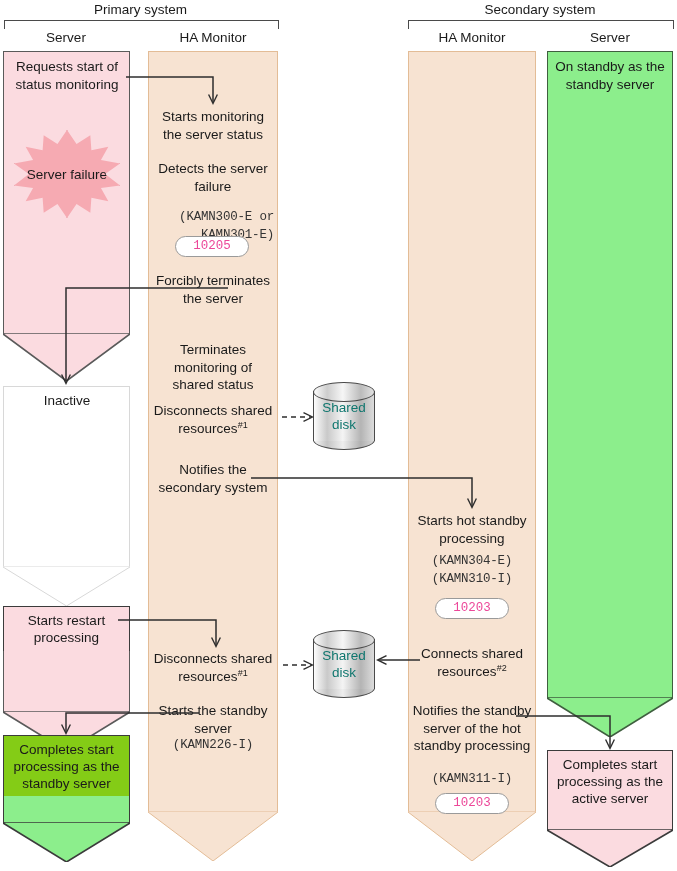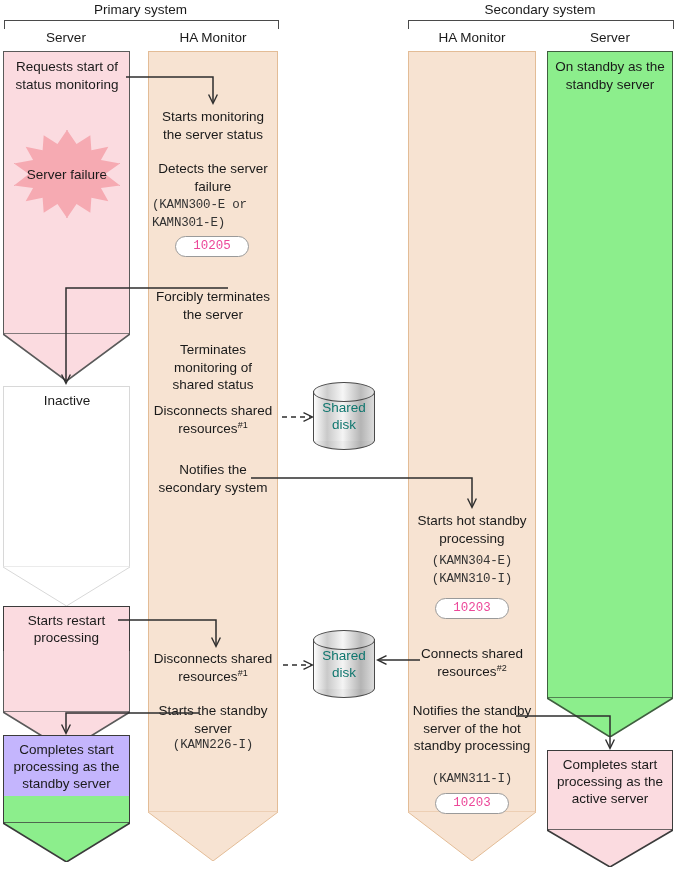--- a/index.html
+++ b/index.html
@@ -61,21 +61,21 @@
     box-sizing:border-box;
     font-size:13.5px;
     line-height:17px;
     text-align:center;
     display:flex;
     align-items:center;
     justify-content:flex-start;
     padding:2px 4px;
   }
   .node-pink{background:#fbdbe0;border:1.6px solid #3b3b3b;}
-  .node-green{background:#c4b5fd;border:1.6px solid #3b3b3b;}
+  .node-green{background:#84cc16;border:1.6px solid #3b3b3b;}
 
   
   .ltext{
     font-size:13.5px;
     line-height:17.5px;
     text-align:center;
     color:#1a1a1a;
   }
   .mono{
     font-family:"Liberation Mono", monospace;
@@ -222,24 +222,24 @@
   <div class="abs" style="left:3px;top:796px;width:127px;">
     <div style="box-sizing:border-box;height:26px;background:#8cee8c;border-left:1.6px solid #3b3b3b;border-right:1.6px solid #3b3b3b;"></div>
     <svg width="127" height="40" viewBox="0 0 127 40" preserveAspectRatio="none" style="display:block;">
       <polygon points="0,0 127,0 127,1 63.5,40 0,1" fill="#8cee8c" stroke="#3b3b3b" stroke-width="1.6"></polygon>
     </svg>
   </div>
 
   <div class="abs ltext" style="left:152px;top:108px;width:122px;">Starts monitoring the server status</div>
 
   <div class="abs ltext" style="left:152px;top:160px;width:122px;">Detects the server failure</div>
-  <div class="abs mono" style="left:152px;top:196px;width:122px;text-align:left;line-height:18px;">(KAMN300-E or KAMN301-E)</div>
+  <div class="abs mono" style="left:152px;top:208px;width:122px;text-align:right;line-height:18px;">(KAMN300-E or KAMN301-E)</div>
   <div class="abs pill" style="left:175px;top:236px;width:74px;">10205</div>
 
-  <div class="abs ltext" style="left:150px;top:272px;width:126px;margin-top:16px;">Forcibly terminates the server</div>
+  <div class="abs ltext" style="left:150px;top:272px;width:126px;">Forcibly terminates the server</div>
 
   <div class="abs ltext" style="left:152px;top:341px;width:122px;">Terminates monitoring of shared status</div>
 
   <div class="abs ltext" style="left:146px;top:402px;width:134px;"><span>Disconnects shared resources</span><sup class="fn">#1</sup></div>
 
   <div class="abs ltext" style="left:152px;top:461px;width:122px;">Notifies the secondary system</div>
 
   <div class="abs ltext" style="left:146px;top:650px;width:134px;"><span>Disconnects shared resources</span><sup class="fn">#1</sup></div>
 
   <div class="abs ltext" style="left:152px;top:702px;width:122px;">Starts the standby server</div>

